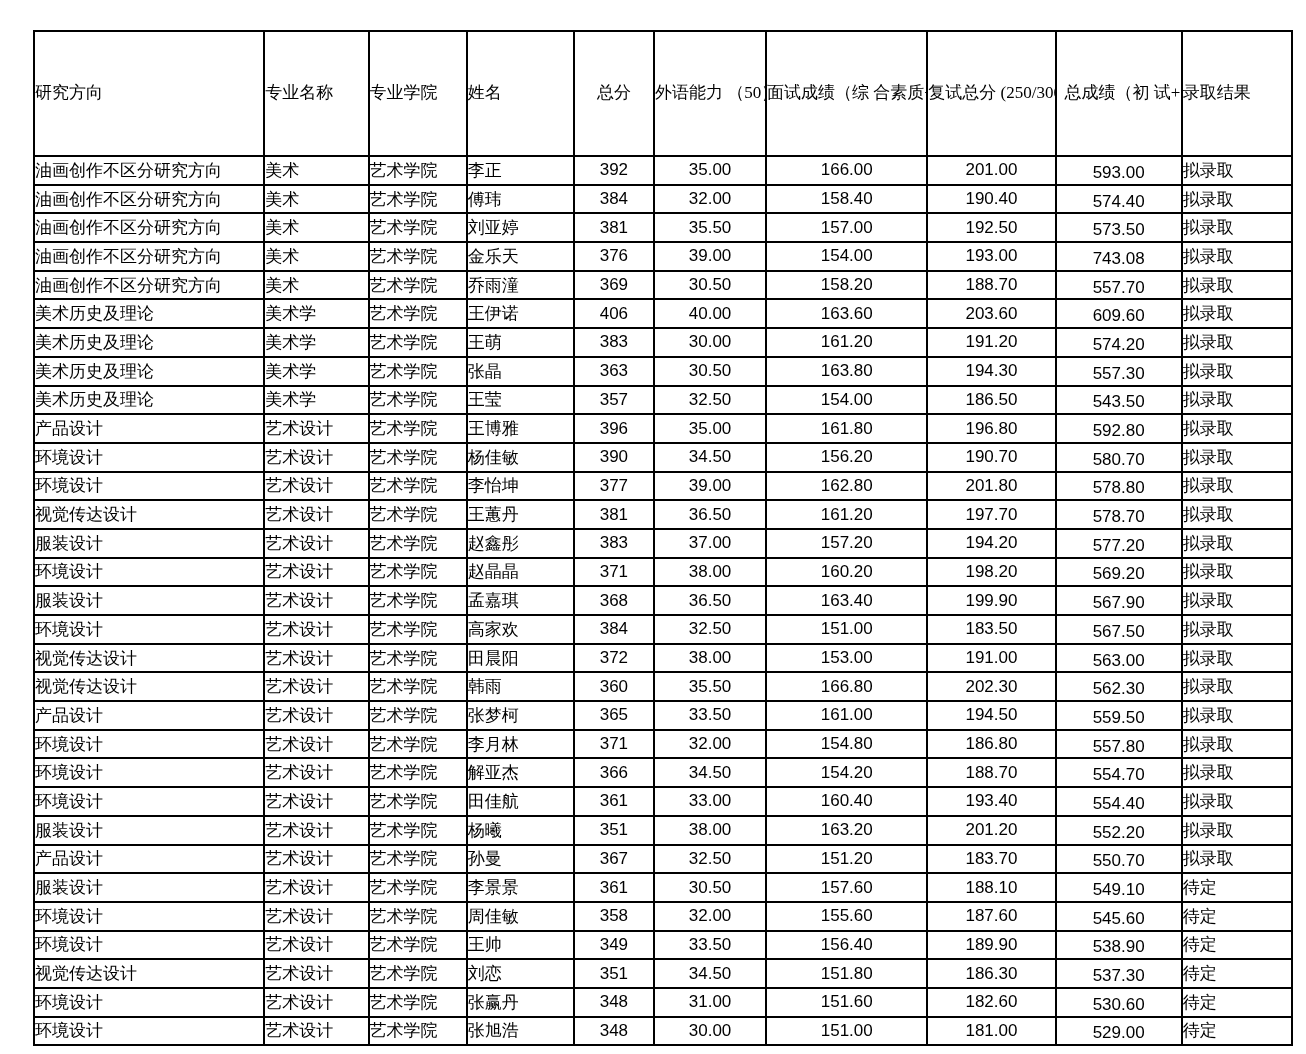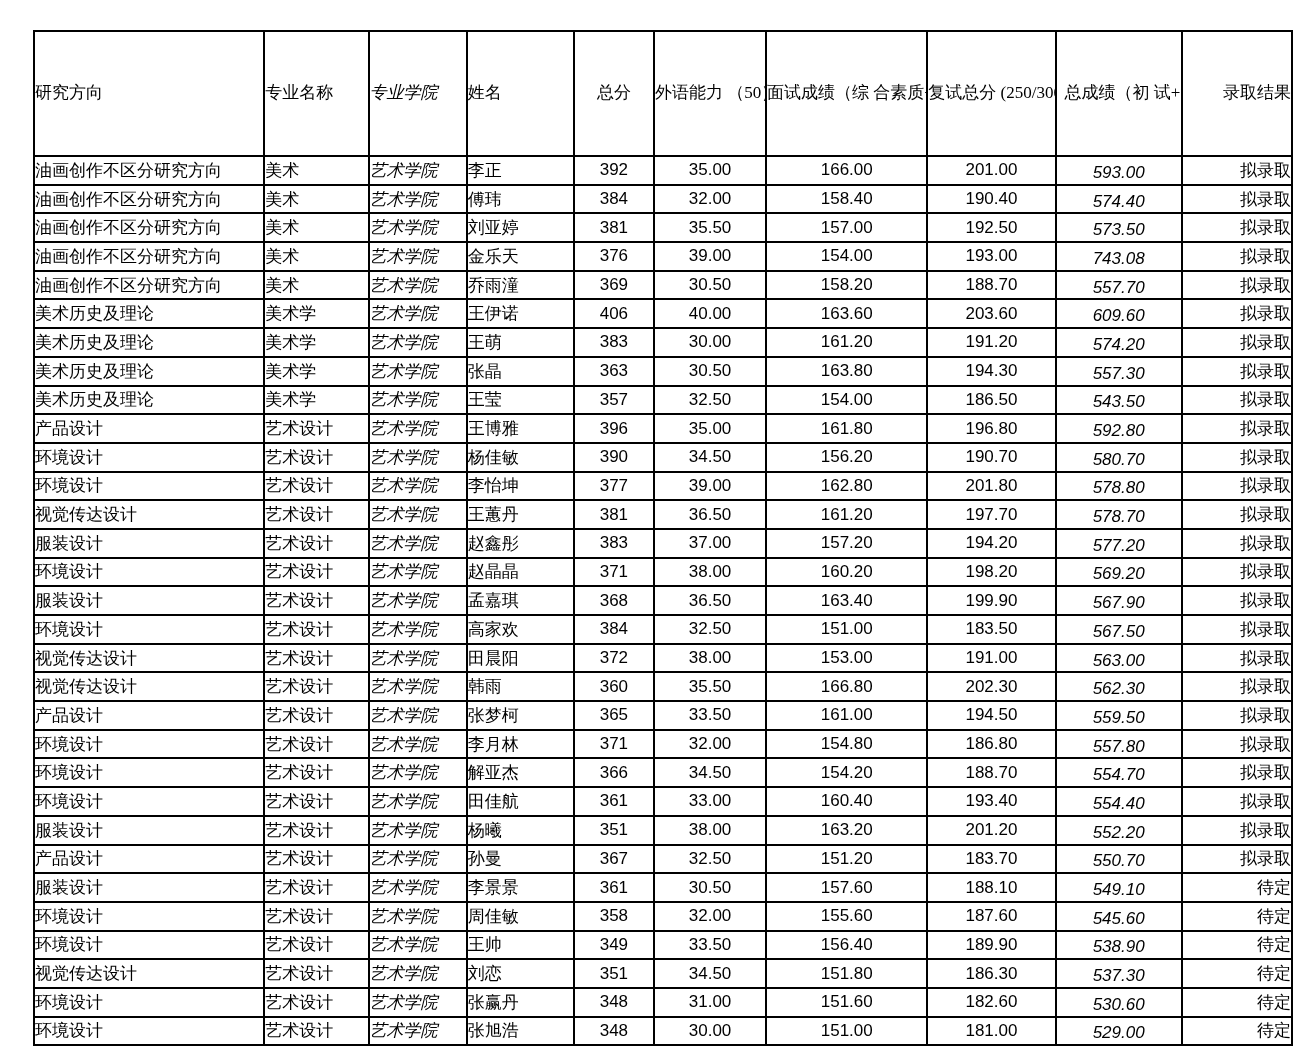--- a/index.html
+++ b/index.html
@@ -33,38 +33,38 @@
     vertical-align: middle;
     padding: 0;
   }
   thead tr { height: 125px; padding-left: 12px; }
   tbody tr { height: 28.7px; }
   thead th { white-space: pre-line; line-height: 1.55; }
 
   
   .c0 { width: 230px; text-align: left;  padding-left: 4px; }
   .c1 { width: 104px; text-align: left;  padding-left: 4px; margin-top: 24px; }
-  .c2 { width: 98px;  text-align: left;  padding-left: 4px; font-style: italic; }
+  .c2 { width: 98px;  text-align: left;  padding-left: 4px; }
   .c3 { width: 107px; text-align: left;  padding-left: 4px; }
   .c4 { width: 80px;  text-align: center; }
   .c5 { width: 112px; text-align: center; }
   .c6 { width: 161px; text-align: center; }
   .c7 { width: 128px; text-align: center; }
   .c8 { width: 126px; text-align: center; }
-  .c9 { width: 110px; text-align: right; padding-left: 5px; }
+  .c9 { width: 110px; text-align: left; padding-left: 5px; }
 
   thead th.c8 { text-align: left; padding-left: 8px; }
 
   
   tbody td.num {
     font-family: "Liberation Sans", sans-serif;
     font-size: 17px;
   }
   
-  tbody td.c8.num { padding-top: 5px; font-style: italic; }
+  tbody td.c8.num { padding-top: 5px; }
 </style>
 </head>
 <body>
 
 <div class="sheet">
   <table class="results">
     <thead>
       <tr id="header-row">
           <th class="c0">研究方向</th>
           <th class="c1">专业名称</th>

